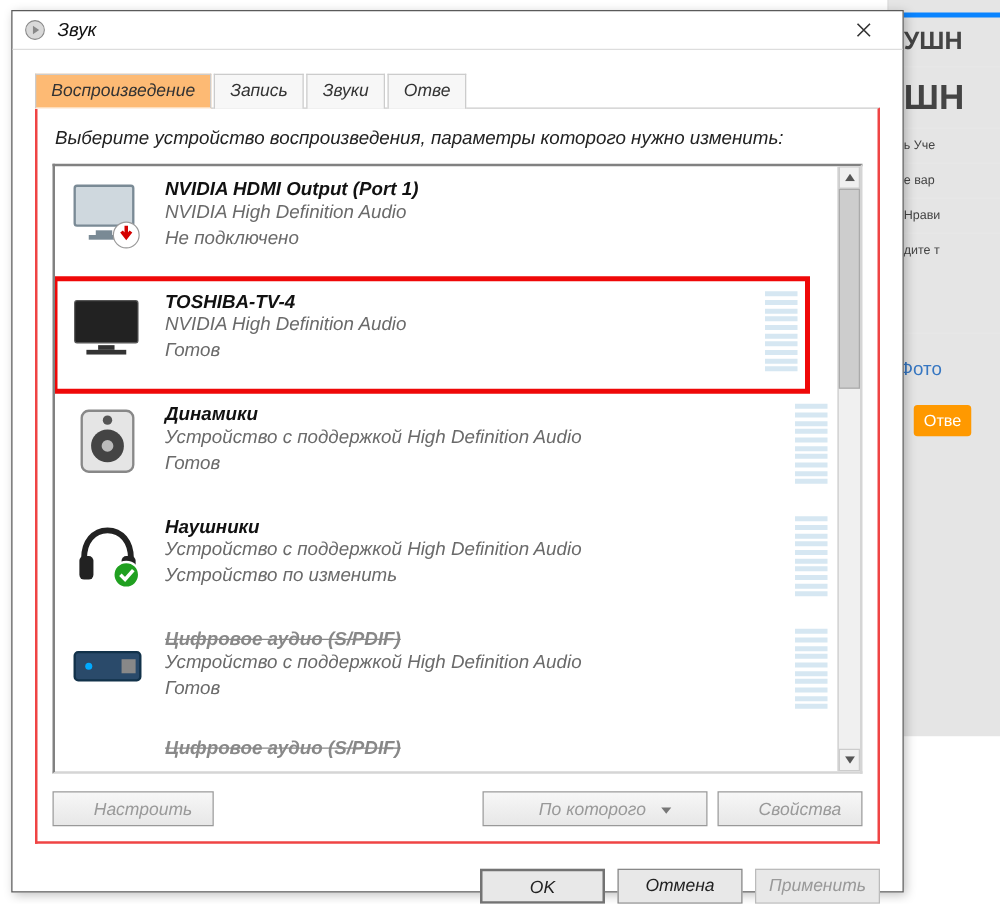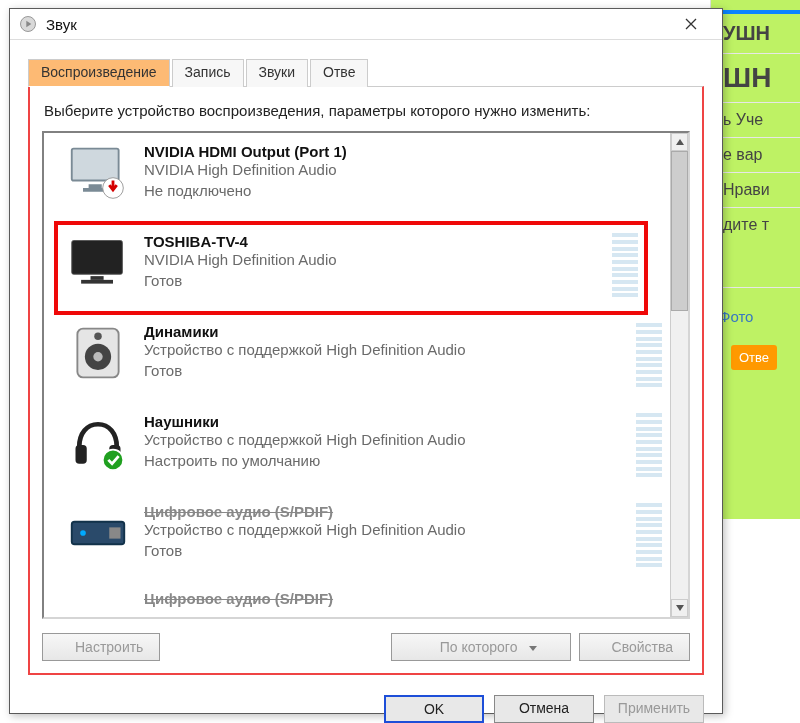--- a/index.html
+++ b/index.html
@@ -9,38 +9,39 @@
     font-size: 12px;
     background: #fff;
     width: 800px;
     height: 723px;
     overflow: hidden;
     position: relative;
   }
   .backdrop {
     position: absolute;
     right: 0; top: 0;
-    width: 90px; height: 519px;
-    background: #bef264;
+    width: 90px; height: 589px;
+    background: #e5e5e5;
     border-left: 1px solid #ddd;
     padding: 10px 0 0 8px;
   }
   .backdrop-top { border-top: 4px solid #0a84ff; }
-  .bd-item { color:#444; font-size:16px; padding:8px 4px; border-bottom:1px solid #e7e7e7; }
+  .bd-item { color:#444; font-size:10px; padding:8px 4px; border-bottom:1px solid #e7e7e7; }
   .bd-btn { display:inline-block; margin-top:20px; background:#ff9900; color:#fff; padding:5px 8px; border-radius:3px; font-size:13px;margin-left:12px;}
   .bd-link { color:#3777c2; font-size:15px; margin-top:20px; display:block;}
   .dialog {
     position: absolute;
     left: 9px; top: 8px;
     width: 714px; height: 706px;
     background: #fff;
     border: 1px solid #5a5a5a;
     box-shadow: 2px 2px 8px rgba(0,0,0,.25);
     display: flex;
     flex-direction: column;
+    font-style: italic;
   }
   .titlebar {
     height: 40px;
     display: flex;
     align-items: center;
     padding: 0 8px;
     border-bottom: 1px solid #ddd;
   }
   .title-icon { width:20px; height:20px; margin-right:8px; }
   .title-text { font-size: 15px; color:#111; flex: 1;}
@@ -85,21 +86,20 @@
     border: 2px inset #d5d5d5;
     background:#fff;
     overflow: hidden;
     position: relative;
     display:flex;
     padding: 0;
   }
   .list-scroll {
     flex:1;
     overflow: hidden;
-    padding-left: 12px;
   }
   .device {
     display:flex;
     align-items:flex-start;
     padding: 10px 8px 10px 12px;
     height: 90px;
   }
   .device.truncated-top { height: 34px; align-items:flex-end; overflow:hidden;}
   .device-icon { width: 60px; height: 60px; flex-shrink:0; margin-right: 16px; position:relative;}
   .device-text { flex:1; }
@@ -149,21 +149,21 @@
   }
   .fbtn {
     border:1px solid #888;
     background:#e8e8e8;
     color:#222;
     font-size:14px;
     min-width: 100px;
     padding: 4px 0;
     text-align:center;
   }
-  .fbtn.default { border:2px solid #1d4ed8; }
+  .fbtn.default { border:2px solid #737373; }
   .fbtn.disabled { color:#999; border-color:#bbb;}
   
 </style>
 </head>
 <body>
 
 <div class="backdrop">
   <div class="backdrop-top"></div>
   <div class="bd-item" style="font-size:20px;font-weight:bold">УШН</div>
   <div class="bd-item" style="font-size:28px;font-weight:bold">ШН</div>
@@ -282,21 +282,21 @@
                 <path d="M12 36c0-14 8-24 20-24s20 10 20 24" fill="none" stroke="#222" stroke-width="5"></path>
                 <rect x="8" y="34" width="12" height="20" rx="4" fill="#222"></rect>
                 <rect x="44" y="34" width="12" height="20" rx="4" fill="#222"></rect>
                 <circle cx="48" cy="50" r="11" fill="#20a020" stroke="#fff" stroke-width="2"></circle>
                 <path d="M43 50l4 4 7-8" stroke="#fff" stroke-width="3" fill="none"></path>
               </svg>
           </div>
           <div class="device-text">
             <div class="dev-name">Наушники</div>
             <div class="dev-sub">Устройство с поддержкой High Definition Audio</div>
-            <div class="dev-sub">Настроить по умолчанию</div>
+            <div class="dev-sub">Устройство по изменить</div>
           </div>
           <div class="meter">
             <div class="meter-bar"></div>
               <div class="meter-bar"></div>
               <div class="meter-bar"></div>
               <div class="meter-bar"></div>
               <div class="meter-bar"></div>
               <div class="meter-bar"></div>
               <div class="meter-bar"></div>
               <div class="meter-bar"></div>

